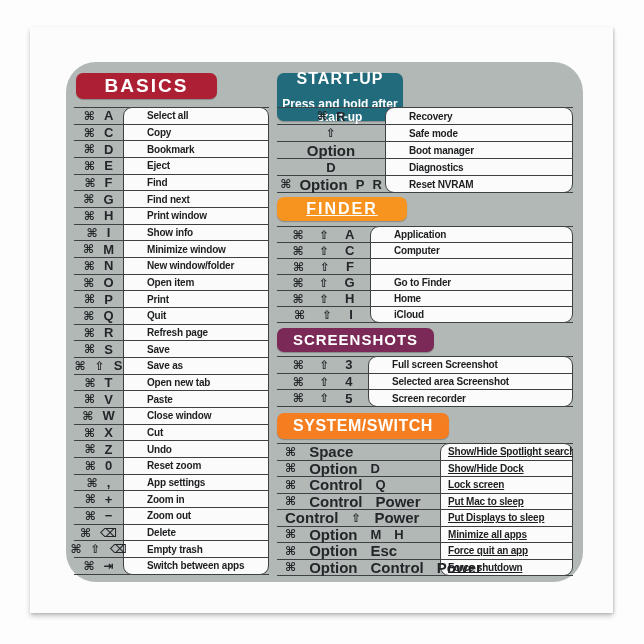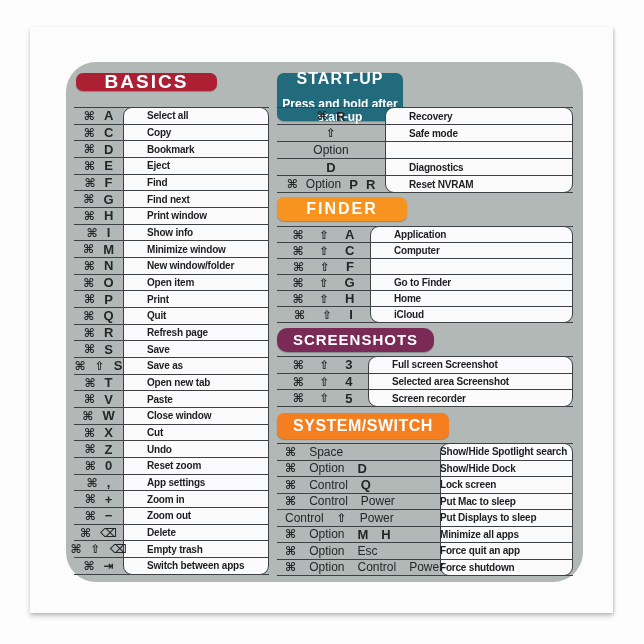--- a/index.html
+++ b/index.html
@@ -17,25 +17,25 @@
     position:absolute;left:36px;top:35px;width:517px;height:520px;
     border-radius:30px;background:#b1b8b6;
   }
   
   .hdr{
     position:absolute;color:#fff;font-weight:800;text-align:center;
     border-radius:7px;display:flex;flex-direction:column;
     align-items:center;justify-content:center;line-height:1.05;
     box-shadow:0 1px 1px rgba(0,0,0,.25);
   }
-  .hdr-basics{left:10px;top:11px;width:141px;height:18px;font-size:19px;letter-spacing:2px;text-align:center;}
+  .hdr-basics{left:10px;top:11px;width:141px;height:26px;font-size:19px;letter-spacing:2px;text-align:center;}
   .hdr-startup{left:211px;top:11px;width:126px;height:48px;font-size:16px;letter-spacing:1px;}
   .hdr-startup .sub{font-size:12px;letter-spacing:0;font-weight:700;margin-top:11px;}
   .hdr-finder{left:211px;top:135px;width:130px;height:24px;font-size:16px;letter-spacing:2px;}
-  .hdr-screens{left:211px;top:266px;width:157px;height:24px;font-size:15px;letter-spacing:1px;border-radius:10px;}
+  .hdr-screens{left:211px;top:266px;width:157px;height:24px;font-size:15px;letter-spacing:1px;}
   .hdr-system{left:211px;top:351px;width:172px;height:26px;font-size:16px;letter-spacing:.5px;}
   
   .rows{
     position:absolute;display:flex;flex-direction:column;box-sizing:border-box;
     border-top:1px solid #3d4144;border-bottom:1px solid #3d4144;
   }
   .descbg{
     position:absolute;top:-1px;bottom:-1px;right:0;background:#fbfbfb;
     border:1.2px solid #3d4144;border-radius:9px;z-index:0;
   }
@@ -47,38 +47,38 @@
   .keys{
     display:flex;align-items:center;justify-content:center;
     flex:none;box-sizing:border-box;color:#24272a;
   }
   .desc{
     flex:1;padding-left:24px;font-weight:700;font-size:10px;
     letter-spacing:-0.2px;color:#1c1e20;white-space:nowrap;overflow:hidden;
   }
   .k-letter{font-size:13px;font-weight:800;line-height:1;}
   .k-sym{font-size:12px;font-weight:600;line-height:1;}
-  .k-word{font-size:12px;font-weight:400;line-height:1;}
+  .k-word{font-size:15px;font-weight:700;line-height:1;}
   
   .sec-basics{left:8px;top:45px;width:195px;height:468px;}
   .sec-basics .keys{width:49px;gap:9px;}
   .sec-basics .descbg{left:49px;}
   .sec-startup{left:211px;top:45px;width:296px;height:86px;}
   .sec-startup .keys{width:108px;gap:8px;}
   .sec-startup .descbg{left:108px;}
   .sec-finder{left:211px;top:164px;width:296px;height:97px;}
   .sec-finder .keys{width:93px;justify-content:space-evenly;gap:0;}
   .sec-finder .descbg{left:93px;}
   .sec-screens{left:211px;top:294px;width:296px;height:51px;}
   .sec-screens .keys{width:91px;justify-content:space-evenly;gap:0;}
   .sec-screens .descbg{left:91px;}
   .sec-system{left:211px;top:381px;width:296px;height:133px;}
   .sec-system .keys{width:163px;justify-content:flex-start;gap:13px;padding-left:8px;}
   .sec-system .descbg{left:163px;}
-  .sec-system .desc{padding-left:0;}
+  .sec-system .desc{padding-left:8px;text-decoration:underline;}
 </style>
 </head>
 <body>
 
 <div class="photo">
   <div class="card">
 
     <div class="hdr hdr-basics" style="background: rgb(173, 31, 51);">
       <span>BASICS</span>
     </div>
@@ -300,39 +300,40 @@
         <div class="row">
           <div class="keys">
             <span class="k-sym">⇧</span>
           </div>
           <div class="desc">Safe mode</div>
         </div>
         <div class="row">
           <div class="keys">
             <span class="k-word">Option</span>
           </div>
+          <div class="desc">Boot manager</div>
         </div>
         <div class="row">
           <div class="keys">
             <span class="k-letter">D</span>
           </div>
           <div class="desc">Diagnostics</div>
         </div>
         <div class="row">
           <div class="keys">
             <span class="k-sym">⌘</span>
             <span class="k-word">Option</span>
             <span class="k-letter">P</span>
             <span class="k-letter">R</span>
           </div>
           <div class="desc">Reset NVRAM</div>
         </div>
       </div>
 
-    <div class="hdr hdr-finder" style="background: rgb(247, 148, 32);">
+    <div class="hdr hdr-finder" style="background: rgb(247, 148, 32); text-decoration: underline;">
       <span>FINDER</span>
     </div>
     <div class="rows sec-finder">
       <div class="descbg"></div>
     <div class="row">
           <div class="keys">
             <span class="k-sym">⌘</span>
             <span class="k-sym">⇧</span>
             <span class="k-letter">A</span>
           </div>

